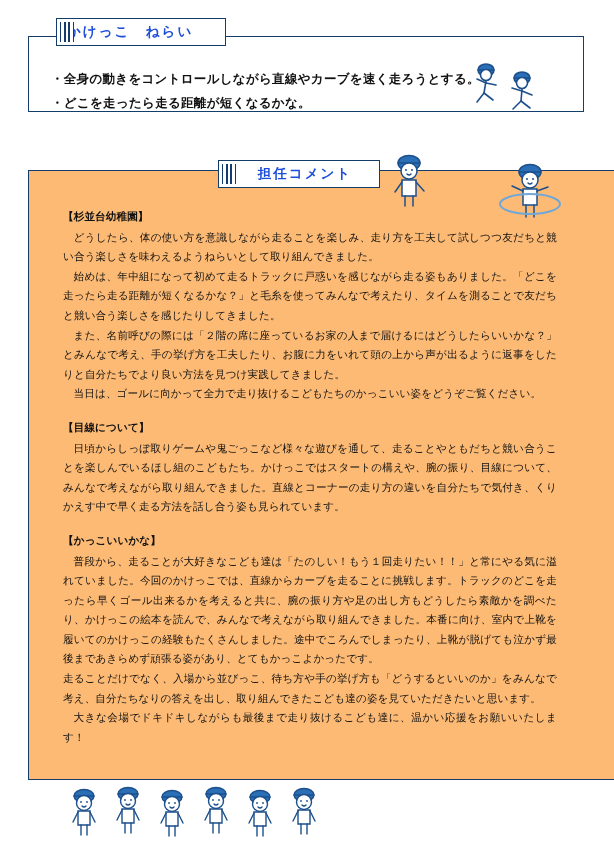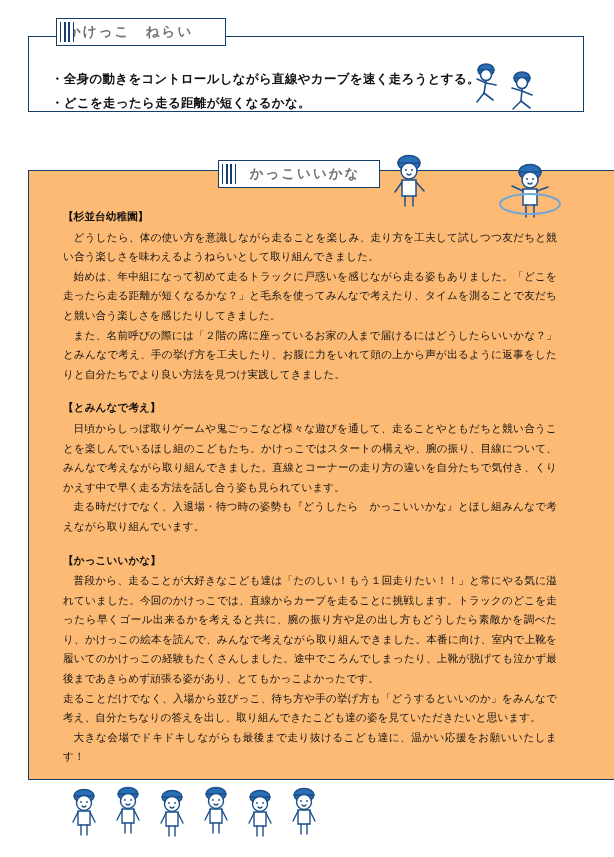--- a/index.html
+++ b/index.html
@@ -39,21 +39,21 @@
     z-index: 5;
   }
   .ribbon-inner {
     display: flex;
     align-items: center;
     height: 100%;
     padding: 0 26px 0 10px;
     font-size: 13.5px;
     font-weight: bold;
     letter-spacing: 2px;
-    color: #737373;
+    color: #1d4ed8;
     white-space: nowrap;
   }
   .ribbon-stripes {
     position: absolute;
     left: 3px;
     top: 3px;
     bottom: 3px;
     width: 14px;
     background:
       repeating-linear-gradient(
@@ -208,41 +208,41 @@
   </div>
 
   <div class="comment-box">
     <div class="comment-body">
 
       <div class="grp">
         <div class="grp-title">【杉並台幼稚園】</div>
         <div class="para">どうしたら、体の使い方を意識しながら走ることを楽しみ、走り方を工夫して試しつつ友だちと競い合う楽しさを味わえるようねらいとして取り組んできました。</div>
         <div class="para">始めは、年中組になって初めて走るトラックに戸惑いを感じながら走る姿もありました。「どこを走ったら走る距離が短くなるかな？」と毛糸を使ってみんなで考えたり、タイムを測ることで友だちと競い合う楽しさを感じたりしてきました。</div>
         <div class="para">また、名前呼びの際には「２階の席に座っているお家の人まで届けるにはどうしたらいいかな？」とみんなで考え、手の挙げ方を工夫したり、お腹に力をいれて頭の上から声が出るように返事をしたりと自分たちでより良い方法を見つけ実践してきました。</div>
+        <div class="para">当日は、ゴールに向かって全力で走り抜けるこどもたちのかっこいい姿をどうぞご覧ください。</div>
       </div>
 
       <div class="grp">
-        <div class="grp-title">【とみんなで考え】</div>
+        <div class="grp-title">【目線について】</div>
         <div class="para">日頃からしっぽ取りゲームや鬼ごっこなど様々な遊びを通して、走ることやともだちと競い合うことを楽しんでいるほし組のこどもたち。かけっこではスタートの構えや、腕の振り、目線について、みんなで考えながら取り組んできました。直線とコーナーの走り方の違いを自分たちで気付き、くりかえす中で早く走る方法を話し合う姿も見られています。</div>
-        <div class="para">走る時だけでなく、入退場・待つ時の姿勢も『どうしたら　かっこいいかな』とほし組みんなで考えながら取り組んでいます。</div>
       </div>
 
       <div class="grp">
         <div class="grp-title">【かっこいいかな】</div>
         <div class="para">普段から、走ることが大好きなこども達は「たのしい！もう１回走りたい！！」と常にやる気に溢れていました。今回のかけっこでは、直線からカーブを走ることに挑戦します。トラックのどこを走ったら早くゴール出来るかを考えると共に、腕の振り方や足の出し方もどうしたら素敵かを調べたり、かけっこの絵本を読んで、みんなで考えながら取り組んできました。本番に向け、室内で上靴を履いてのかけっこの経験もたくさんしました。途中でころんでしまったり、上靴が脱げても泣かず最後まであきらめず頑張る姿があり、とてもかっこよかったです。</div>
         <div class="para noindent">走ることだけでなく、入場から並びっこ、待ち方や手の挙げ方も「どうするといいのか」をみんなで考え、自分たちなりの答えを出し、取り組んできたこども達の姿を見ていただきたいと思います。</div>
         <div class="para">大きな会場でドキドキしながらも最後まで走り抜けるこども達に、温かい応援をお願いいたします！</div>
       </div>
 
     </div>
   </div>
 
   <div class="ribbon tannin-ribbon">
     <div class="ribbon-stripes"></div>
-    <div class="ribbon-inner">かっこいいかな</div>
+    <div class="ribbon-inner">担任コメント</div>
   </div>
 
   <div class="ill-whistle">
     <svg width="58" height="62" viewBox="0 0 58 62">
       <g stroke="#1c4f8b" stroke-width="1.5" fill="none" stroke-linecap="round">
         <ellipse cx="29" cy="13" rx="11" ry="7.5" fill="#2a6fb5" stroke="#1c4f8b"></ellipse>
         <path d="M18 13 h22" stroke="#1c4f8b" stroke-width="1.4"></path>
         <circle cx="29" cy="21" r="8" fill="#fff"></circle>
         <circle cx="26" cy="20" r="1" fill="#1c4f8b" stroke="none"></circle>
         <circle cx="32" cy="20" r="1" fill="#1c4f8b" stroke="none"></circle>

